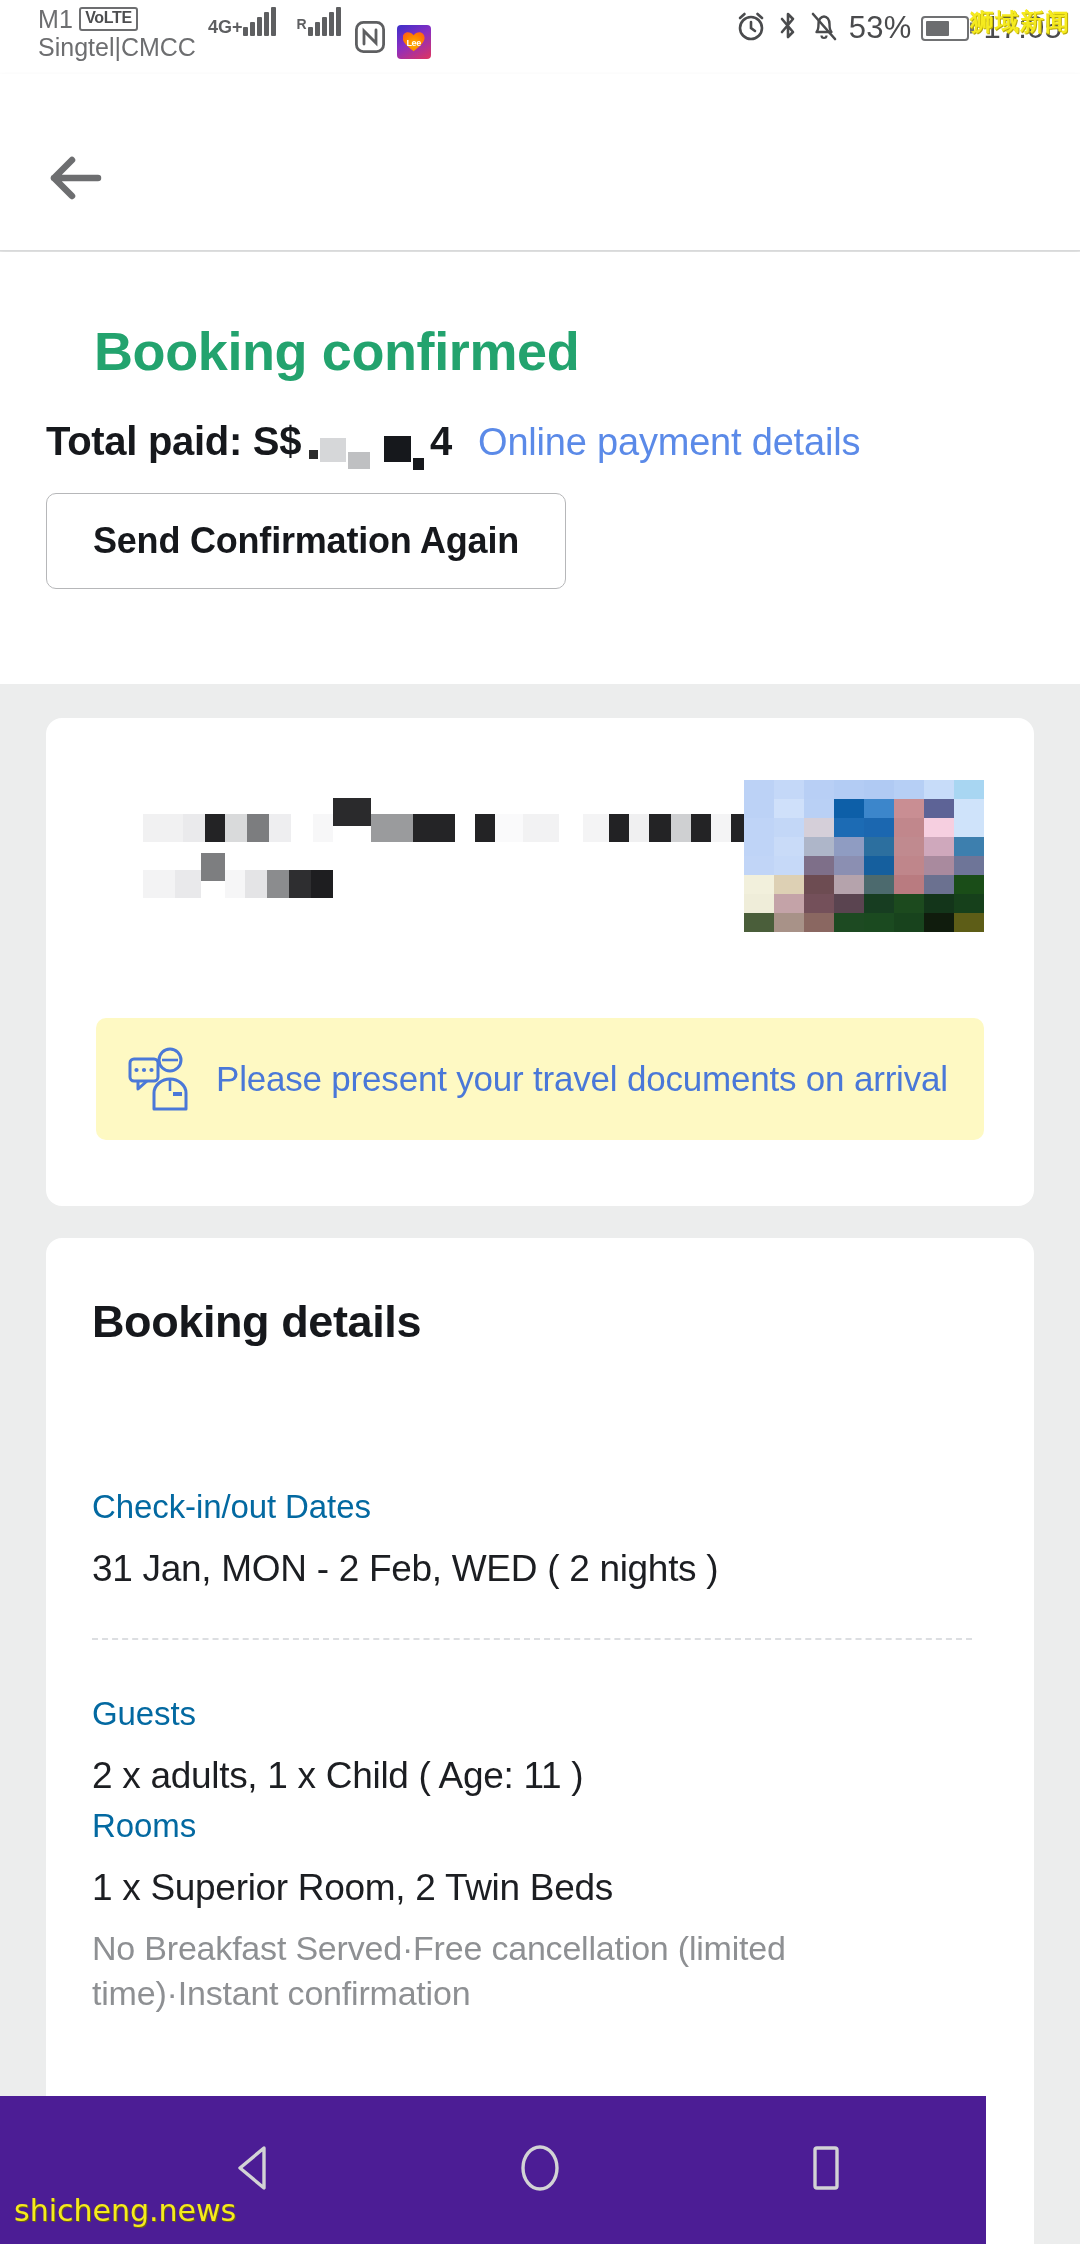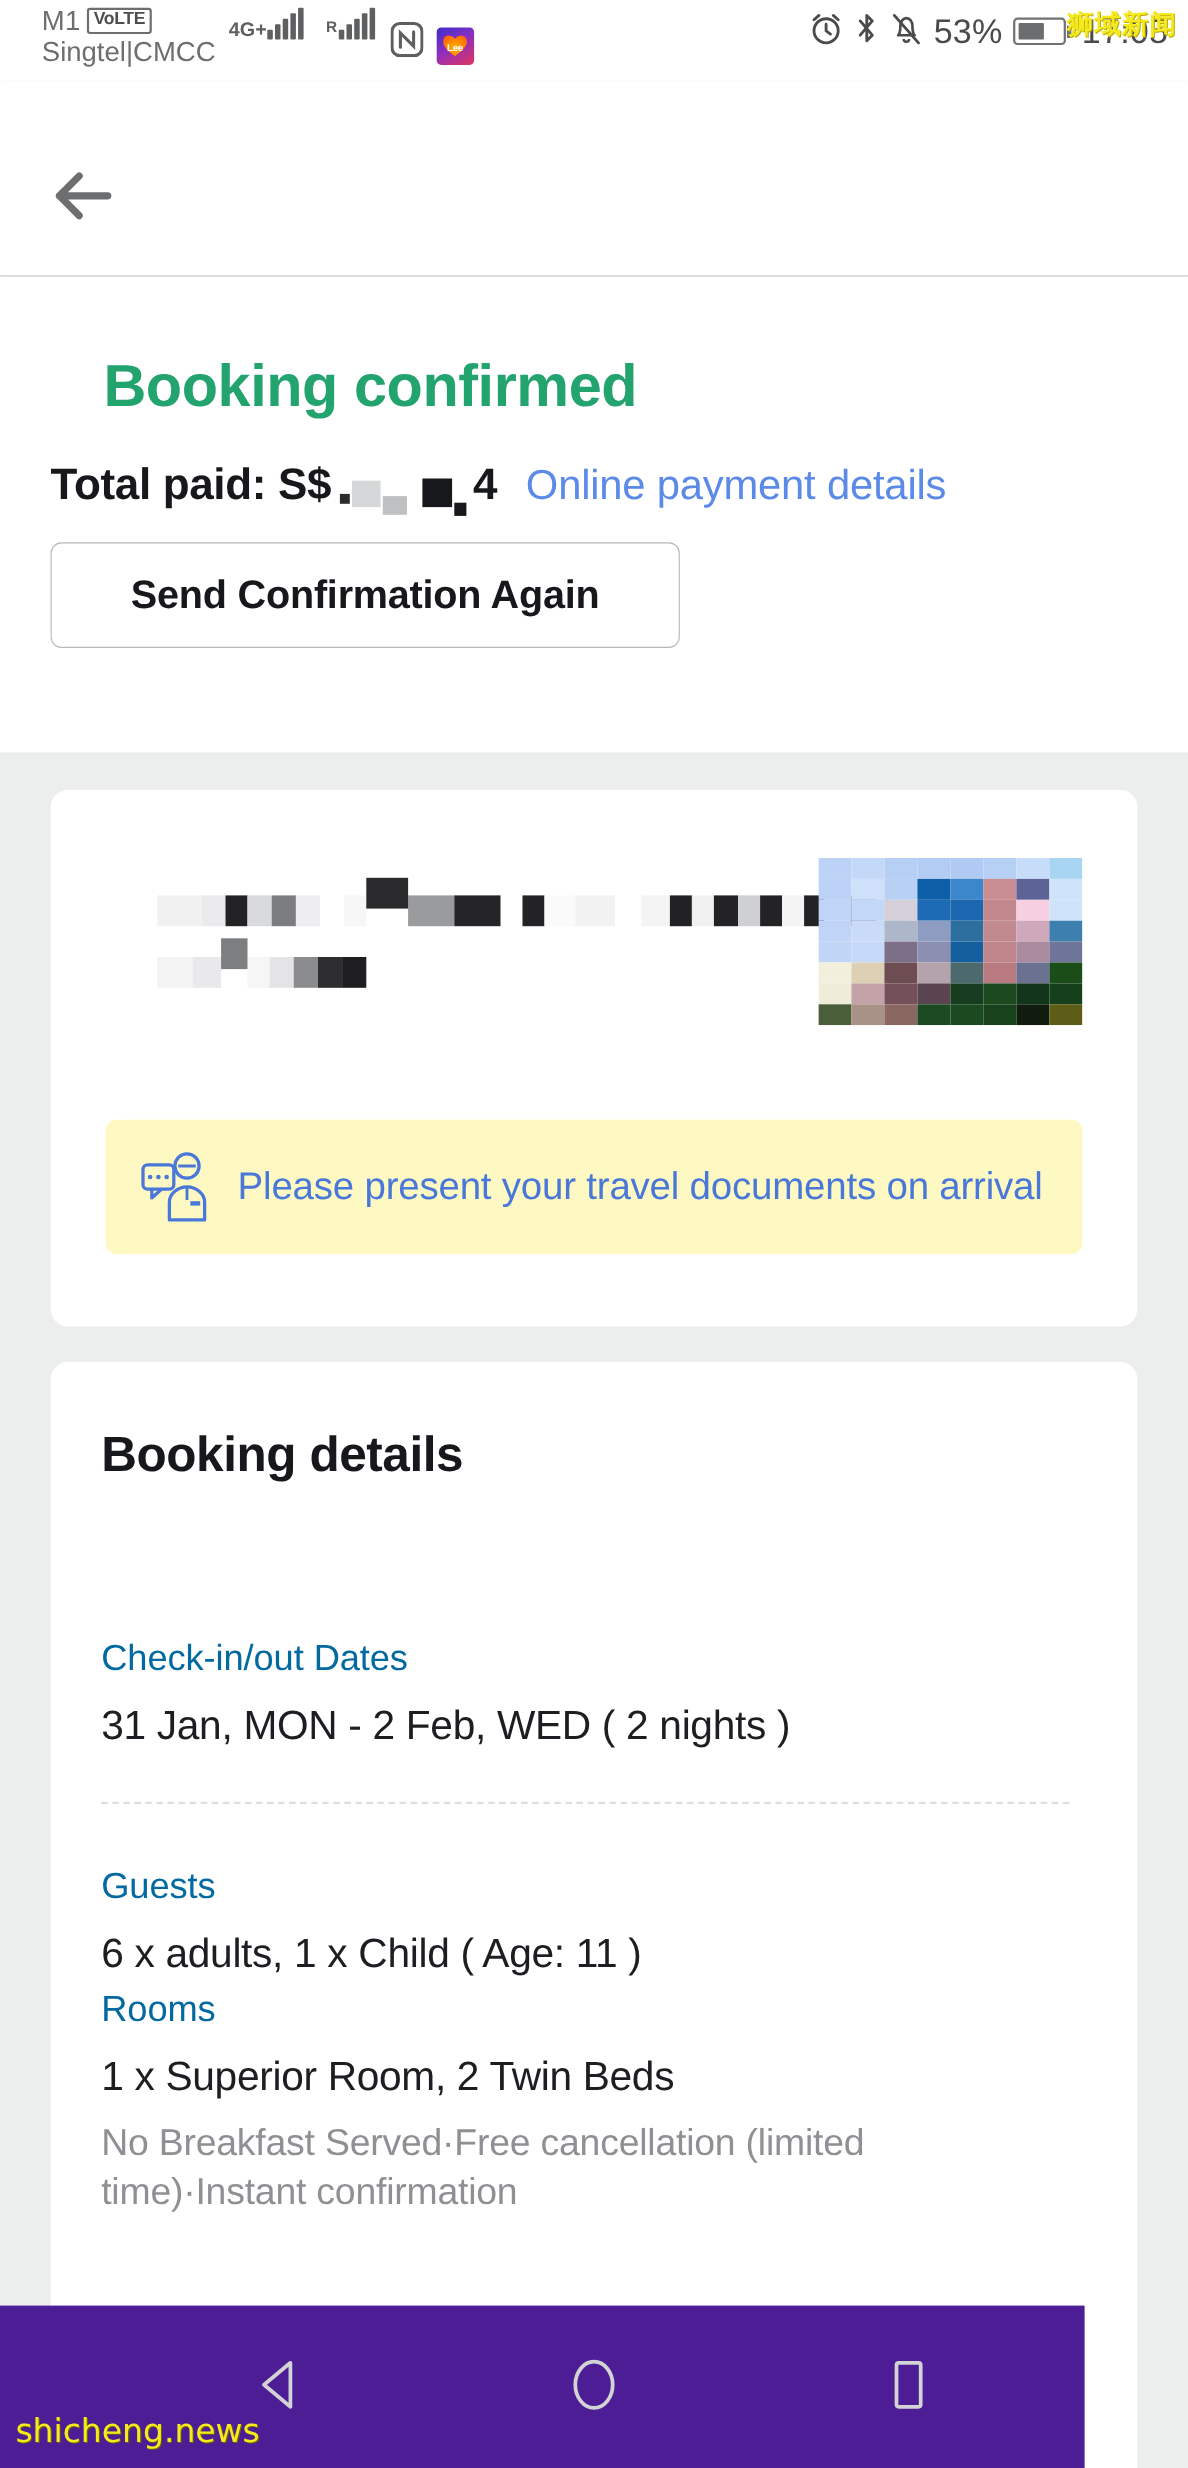--- a/index.html
+++ b/index.html
@@ -263,21 +263,21 @@
   .pay-link {
     font-size: 38px;
     color: #5b8ae8;
     margin-left: 26px;
     letter-spacing: -0.2px;
     cursor: pointer;
   }
   .send-btn {
     position: absolute;
     left: 46px; top: 241px;
-    width: 572px; height: 96px;
+    width: 520px; height: 96px;
     border: 1.6px solid #b6b7b9;
     border-radius: 10px;
     background: #ffffff;
     display: flex;
     align-items: center;
     justify-content: center;
     cursor: pointer;
     box-sizing: border-box;
   }
   .send-btn-label {
@@ -669,21 +669,21 @@
 
   <div class="card" id="details-card">
     <div class="details-title">Booking details</div>
 
     <div class="field-label" id="lbl-dates">Check-in/out Dates</div>
     <div class="field-value" id="val-dates">31 Jan, MON - 2 Feb, WED ( 2 nights )</div>
 
     <div class="dashed-sep"></div>
 
     <div class="field-label" id="lbl-guests">Guests</div>
-    <div class="field-value" id="val-guests">6 x  adults, 1 x Child ( Age: 11 )</div>
+    <div class="field-value" id="val-guests">2 x  adults, 1 x Child ( Age: 11 )</div>
 
     <div class="field-label" id="lbl-rooms">Rooms</div>
     <div class="field-value" id="val-rooms">1 x Superior Room, 2 Twin Beds</div>
     <div class="field-sub" id="sub-rooms">No Breakfast Served·Free cancellation (limited time)·Instant confirmation</div>
   </div>
 
   <div class="navbar">
     <div class="nav-icons">
       <span class="nav-btn">
         <svg width="56" height="56" viewBox="0 0 56 56">

